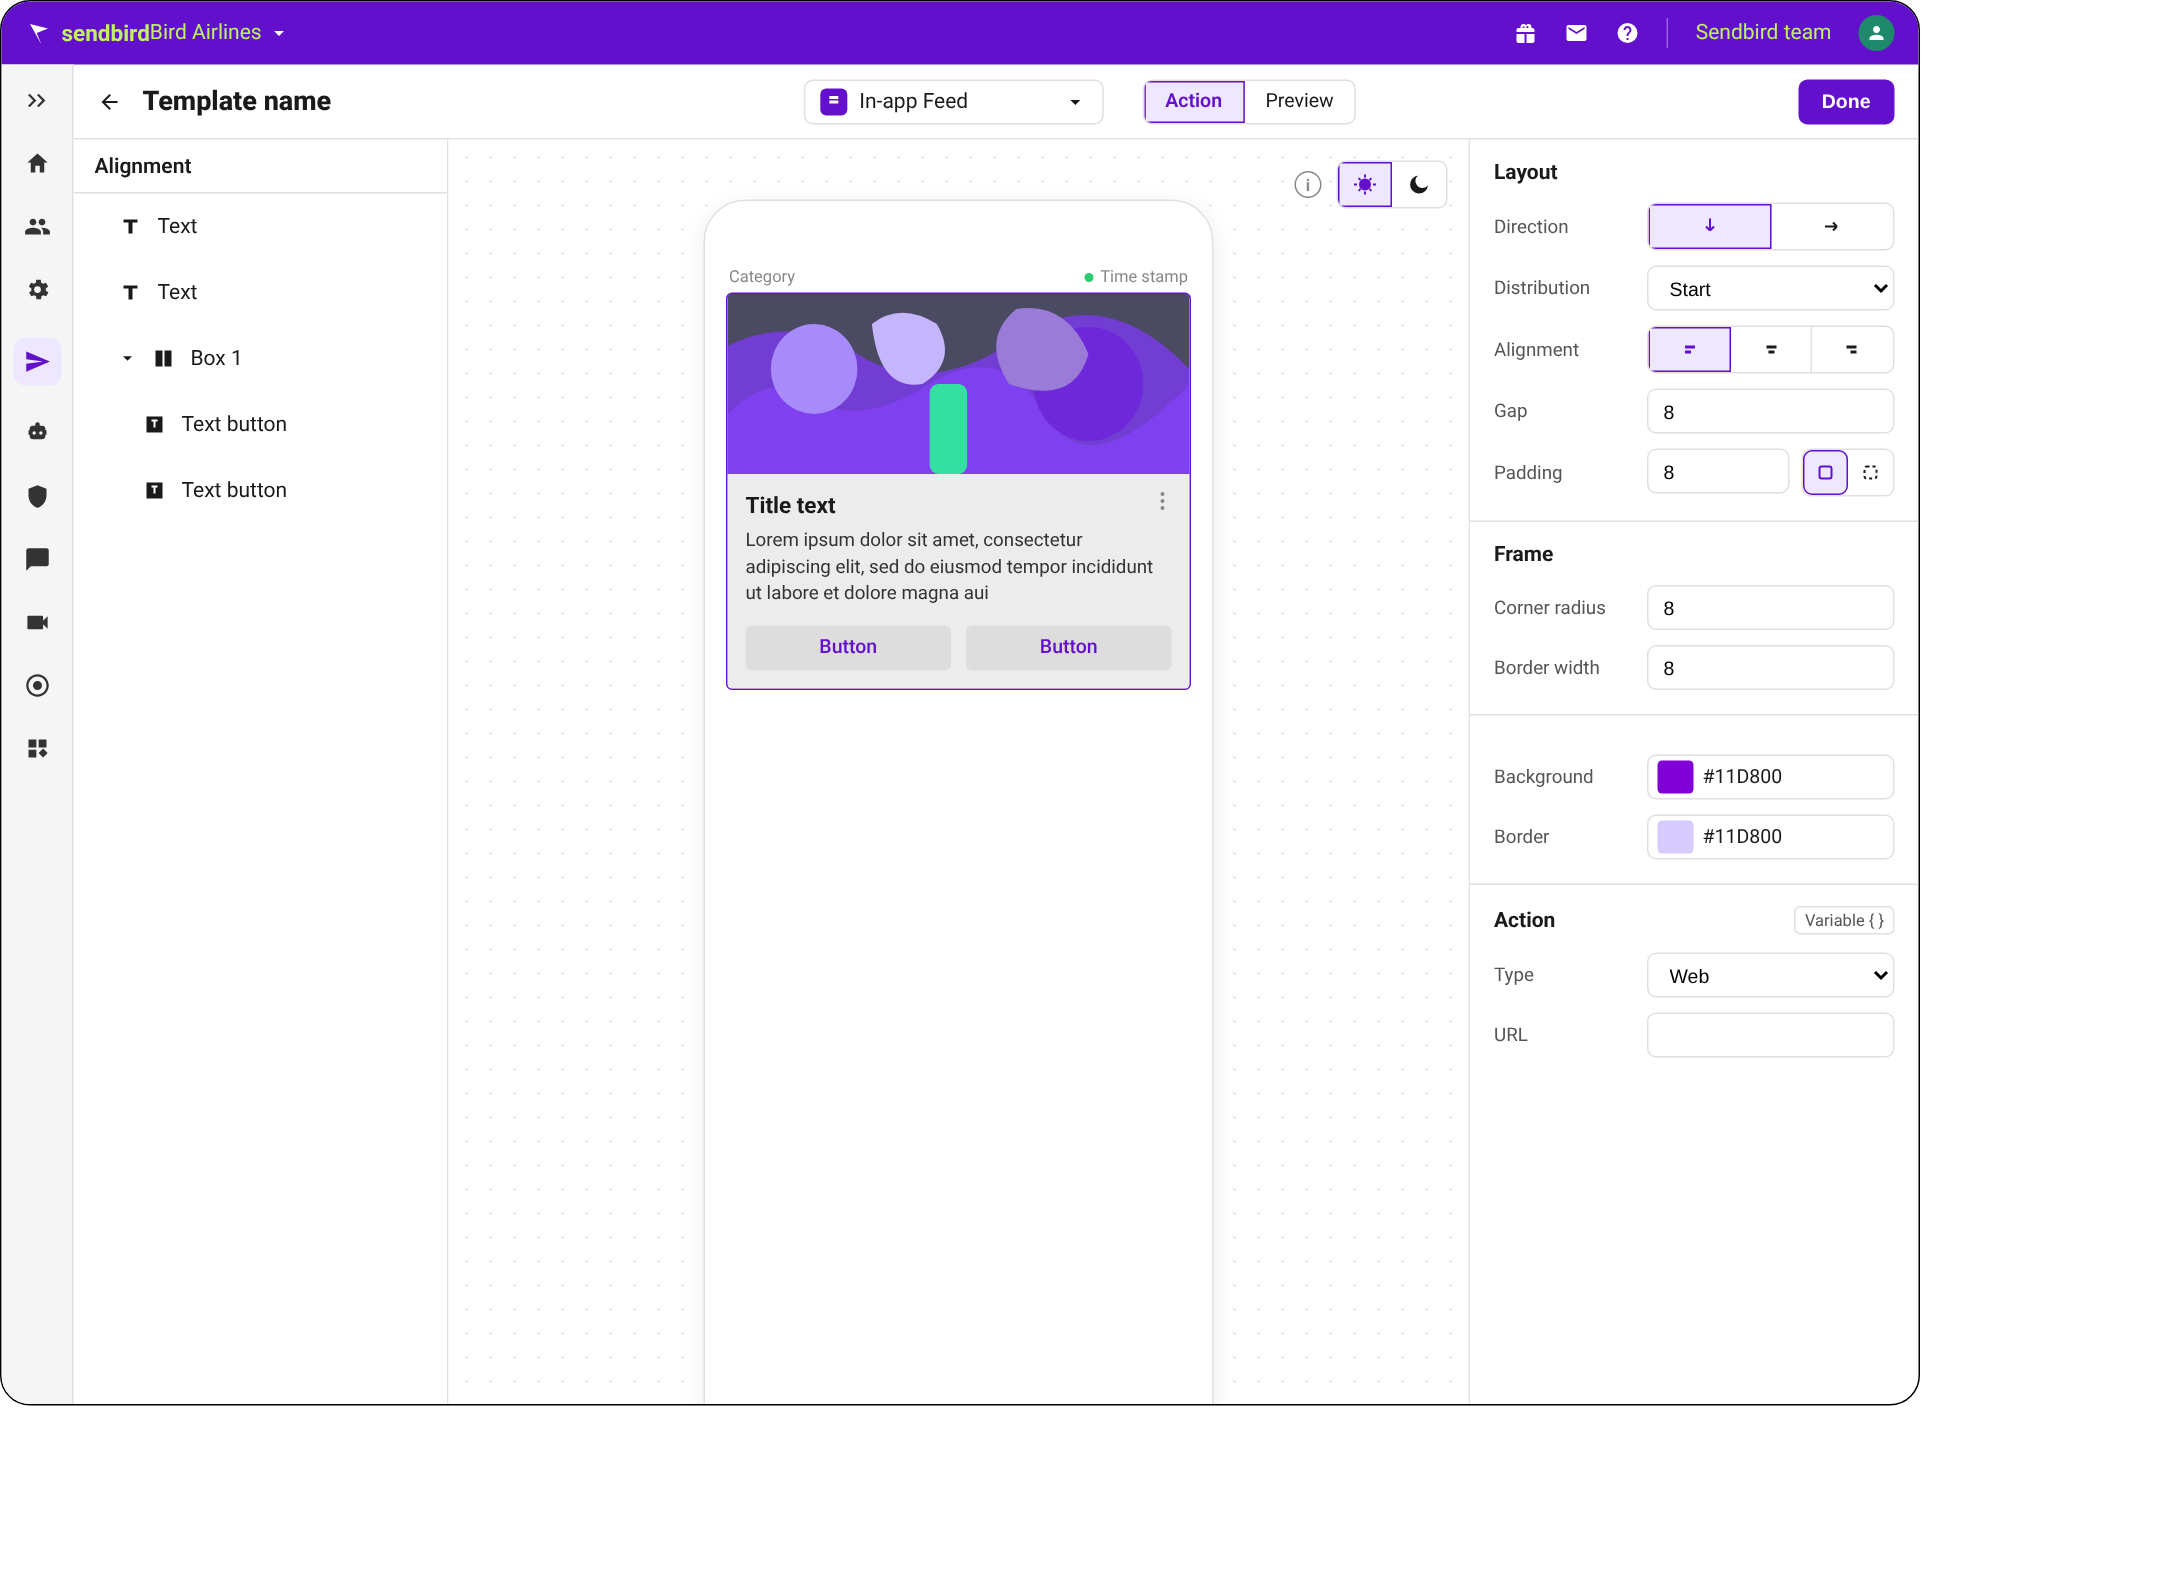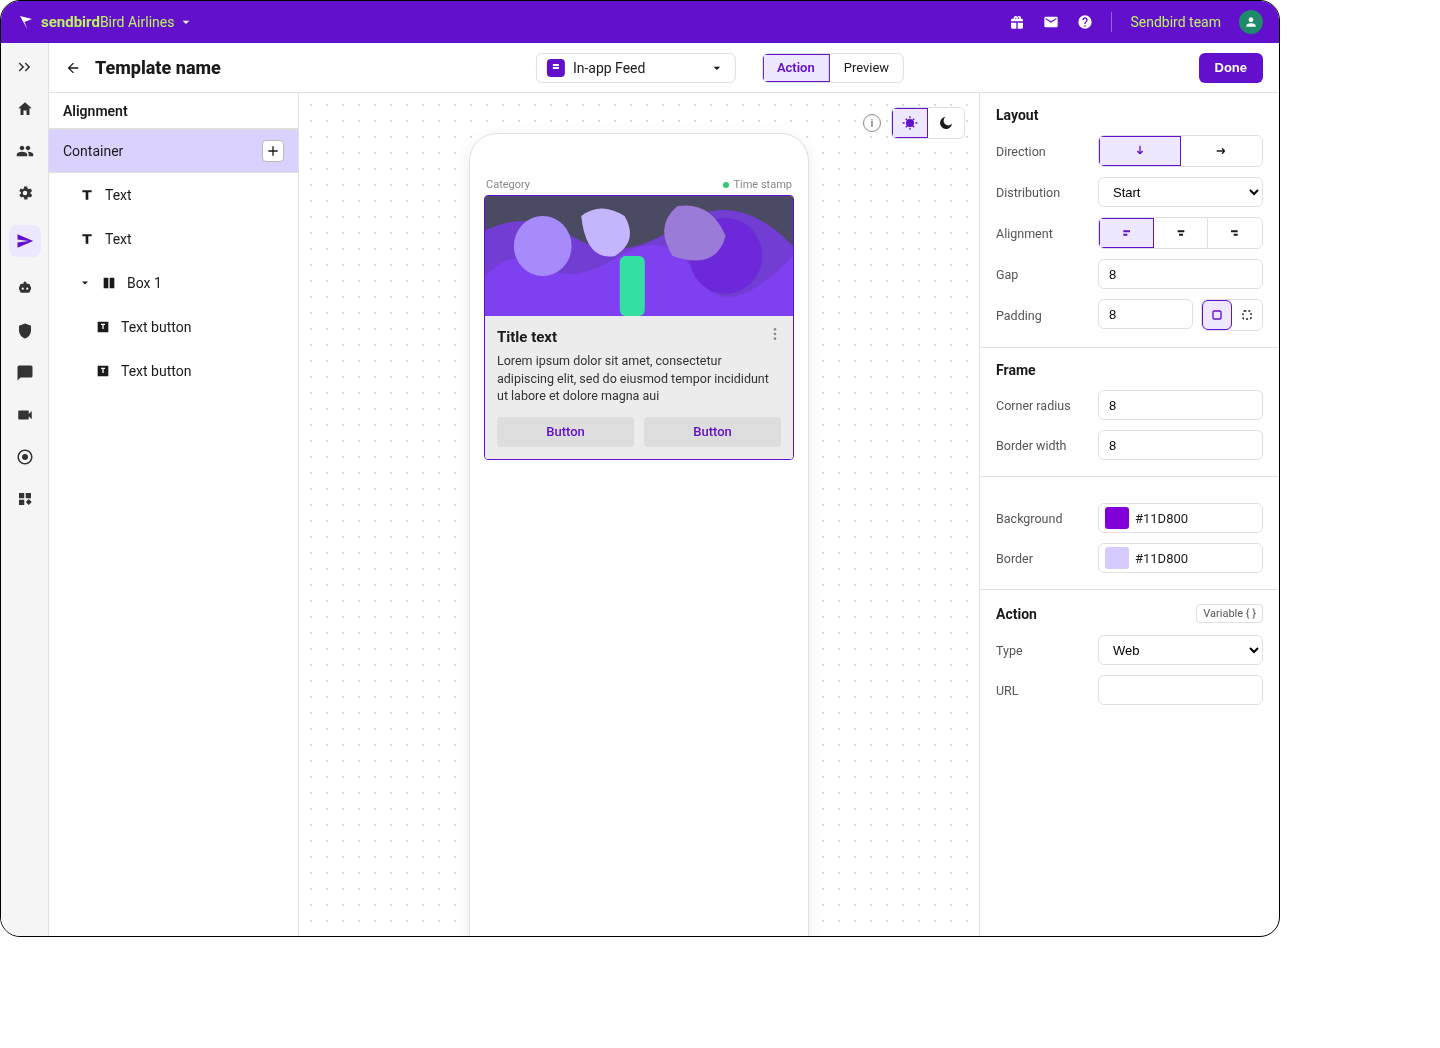--- a/index.html
+++ b/index.html
@@ -227,28 +227,20 @@
           <div>Preview</div>
         </div>
       </div>
       <button class="done-btn">Done</button>
     </div>
 
     <div class="body">
 
       <div class="tree">
         <div class="tree-head">Alignment</div>
-        <div class="tree-row selected">
-          <span>Container</span>
-          <div class="add">
-              <svg viewBox="0 0 24 24">
-                <path d="M19 13h-6v6h-2v-6H5v-2h6V5h2v6h6v2z"></path>
-              </svg>
-            </div>
-        </div>
         <div class="tree-row lvl1">
           <svg viewBox="0 0 24 24">
               <path d="M5 5h14v3h-5v11h-4V8H5z"></path>
             </svg>
           <span>Text</span>
         </div>
         <div class="tree-row lvl1">
           <svg viewBox="0 0 24 24">
               <path d="M5 5h14v3h-5v11h-4V8H5z"></path>
             </svg>

